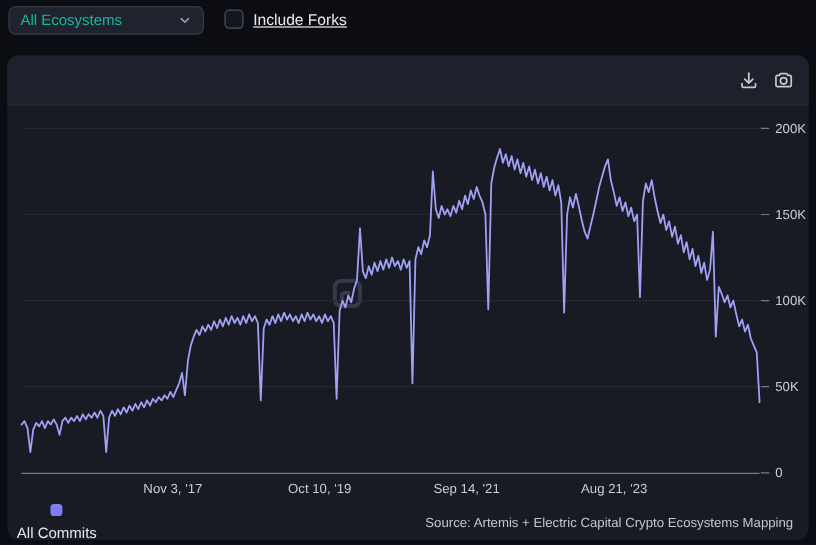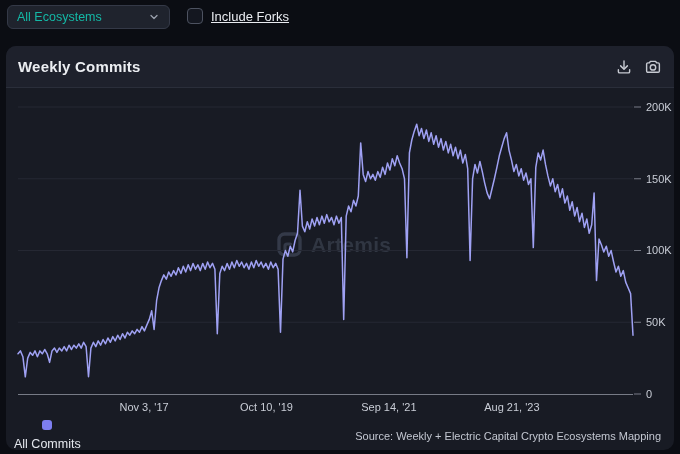--- a/index.html
+++ b/index.html
@@ -61,21 +61,20 @@
         <polyline points="6 9 12 15 18 9"></polyline>
       </svg>
   </span>
 </div>
 <div class="chk"></div>
 <div class="chk-label">Include Forks</div>
 
 <div class="card">
 
   <div class="card-header">
-    <span class="card-title">Weekly Commits</span>
     <span class="header-icons">
       <span class="icon-btn">
         <svg viewBox="0 0 24 24" fill="none" stroke="currentColor" stroke-width="1.9" stroke-linecap="round" stroke-linejoin="round">
           <path d="M12 4v10"></path>
             <path d="M7.5 10.5 12 15l4.5-4.5"></path>
           <path d="M4.5 15.5v2.7a1.6 1.6 0 0 0 1.6 1.6h11.8a1.6 1.6 0 0 0 1.6-1.6v-2.7"></path>
         </svg>
       </span>
       <span class="icon-btn">
         <svg viewBox="0 0 24 24" fill="none" stroke="currentColor" stroke-width="1.9" stroke-linecap="round" stroke-linejoin="round">
@@ -86,21 +85,20 @@
     </span>
   </div>
 
   <div class="watermark">
     <span class="wm-logo">
       <svg viewBox="0 0 25 25" fill="none">
         <rect x="2" y="2" width="21" height="21" rx="5.5" stroke="#3a4050" stroke-width="3.4"></rect>
         <path d="M8 17.5 v-3.5 a2 2 0 0 1 2-2 h3.5" stroke="#3a4050" stroke-width="3.2" stroke-linecap="round"></path>
       </svg>
     </span>
-    <span class="wm-text">Artemis</span>
   </div>
 
   <svg class="chart-svg" id="chart" viewBox="0 0 668 362">
       <line x1="628" y1="306" x2="635" y2="306" stroke="#777b86" stroke-width="1"></line>
       <text x="640" y="309.8" fill="#c9cdd6" font-size="11px">0</text>
       <line x1="12" y1="234.25" x2="627" y2="234.25" stroke="#252833" stroke-width="1"></line>
       <line x1="628" y1="234.25" x2="635" y2="234.25" stroke="#777b86" stroke-width="1"></line>
       <text x="640" y="238.05" fill="#c9cdd6" font-size="11px">50K</text>
       <line x1="12" y1="162.5" x2="627" y2="162.5" stroke="#252833" stroke-width="1"></line>
       <line x1="628" y1="162.5" x2="635" y2="162.5" stroke="#777b86" stroke-width="1"></line>
@@ -117,14 +115,14 @@
       <text x="382.84499999999997" y="323" fill="#c9cdd6" font-size="11px" text-anchor="middle">Sep 14, '21</text>
       <text x="505.845" y="323" fill="#c9cdd6" font-size="11px" text-anchor="middle">Aug 21, '23</text>
       <polyline points="12.0,265.8 14.4,262.9 16.9,268.7 19.3,288.8 21.7,270.1 24.2,264.4 26.6,267.3 29.0,262.9 31.4,268.7 33.9,262.9 36.3,265.8 38.7,261.5 41.2,265.8 43.6,274.4 46.0,262.9 48.5,260.1 50.9,264.4 53.3,260.1 55.8,262.9 58.2,258.6 60.6,262.9 63.0,257.2 65.5,261.5 67.9,257.2 70.3,260.1 72.8,255.8 75.2,260.1 77.6,254.3 80.1,258.6 82.5,288.8 84.9,260.1 87.4,254.3 89.8,258.6 92.2,252.9 94.6,257.2 97.1,251.5 99.5,255.8 101.9,250.0 104.4,254.3 106.8,248.6 109.2,252.9 111.7,247.2 114.1,251.5 116.5,245.7 119.0,250.0 121.4,244.3 123.8,247.2 126.2,242.9 128.7,245.7 131.1,241.4 133.5,244.3 136.0,238.6 138.4,242.9 140.8,237.1 143.3,231.4 145.7,222.8 148.1,241.4 150.6,212.7 153.0,199.8 155.4,192.6 157.8,186.9 160.3,191.2 162.7,184.0 165.1,188.3 167.6,182.6 170.0,186.9 172.4,179.7 174.9,185.5 177.3,178.3 179.7,184.0 182.2,176.8 184.6,182.6 187.0,175.4 189.5,181.2 191.9,176.8 194.3,182.6 196.7,175.4 199.2,181.2 201.6,174.0 204.0,179.7 206.5,175.4 208.9,181.2 211.3,245.7 213.8,185.5 216.2,178.3 218.6,182.6 221.1,175.4 223.5,181.2 225.9,174.0 228.3,179.7 230.8,172.5 233.2,178.3 235.6,174.0 238.1,179.7 240.5,175.4 242.9,181.2 245.4,174.0 247.8,179.7 250.2,172.5 252.7,178.3 255.1,174.0 257.5,179.7 259.9,175.4 262.4,181.2 264.8,174.0 267.2,179.7 269.7,175.4 272.1,181.2 274.5,244.3 277.0,171.1 279.4,162.5 281.8,168.2 284.3,158.2 286.7,163.9 289.1,152.5 291.5,145.3 294.0,102.2 296.4,138.1 298.8,143.8 301.3,133.8 303.7,141.0 306.1,130.9 308.6,138.1 311.0,129.5 313.4,136.7 315.9,128.1 318.3,135.2 320.7,126.6 323.1,133.8 325.6,129.5 328.0,136.7 330.4,128.1 332.9,135.2 335.3,129.5 337.7,231.4 340.2,128.1 342.6,118.0 345.0,123.8 347.5,112.3 349.9,118.0 352.3,108.0 354.7,54.9 357.2,86.4 359.6,93.6 362.0,83.6 364.5,90.8 366.9,86.4 369.3,92.2 371.8,83.6 374.2,89.3 376.6,79.3 379.1,86.4 381.5,75.0 383.9,82.1 386.3,70.7 388.8,77.8 391.2,67.8 393.6,75.0 396.1,80.7 398.5,90.8 400.9,169.7 403.4,64.9 405.8,52.0 408.2,43.4 410.7,36.2 413.1,47.7 415.5,40.5 417.9,50.6 420.4,42.0 422.8,53.4 425.2,44.8 427.7,56.3 430.1,47.7 432.5,59.2 435.0,50.6 437.4,62.1 439.8,53.4 442.3,64.9 444.7,56.3 447.1,67.8 449.5,59.2 452.0,70.7 454.4,62.1 456.8,75.0 459.3,66.4 461.7,80.7 464.1,172.5 466.6,90.8 469.0,76.4 471.4,85.0 473.9,73.5 476.3,83.6 478.7,95.1 481.2,105.1 483.6,110.8 486.0,100.8 488.4,90.8 490.9,79.3 493.3,67.8 495.7,59.2 498.2,50.6 500.6,44.8 503.0,62.1 505.5,72.1 507.9,83.6 510.3,76.4 512.8,87.9 515.2,80.7 517.6,92.2 520.0,85.0 522.5,96.5 524.9,90.8 527.3,159.6 529.8,79.3 532.2,64.9 534.6,72.1 537.1,62.1 539.5,76.4 541.9,87.9 544.4,97.9 546.8,90.8 549.2,103.7 551.6,96.5 554.1,109.4 556.5,100.8 558.9,115.1 561.4,108.0 563.8,122.3 566.2,113.7 568.7,128.1 571.1,119.4 573.5,133.8 576.0,125.2 578.4,139.5 580.8,130.9 583.2,145.3 585.7,136.7 588.1,105.1 590.5,192.6 593.0,151.0 595.4,156.8 597.8,163.9 600.3,158.2 602.7,168.2 605.1,162.5 607.6,174.0 610.0,184.0 612.4,178.3 614.8,188.3 617.3,182.6 619.7,194.1 622.1,199.8 624.6,205.6 627.0,247.2" fill="none" stroke="#9fa1f3" stroke-width="1.5" stroke-linejoin="round" stroke-linecap="round"></polyline>
     </svg>
 
   <div class="legend">
     <span class="legend-chip" id="legend-chip" style="background: rgb(125, 126, 240);"></span>
     <span class="legend-label">All Commits</span>
   </div>
 
-  <div class="source">Source: Weekly + Electric Capital Crypto Ecosystems Mapping</div>
+  <div class="source">Source: Artemis + Electric Capital Crypto Ecosystems Mapping</div>
 </div>
 
 </body></html>

